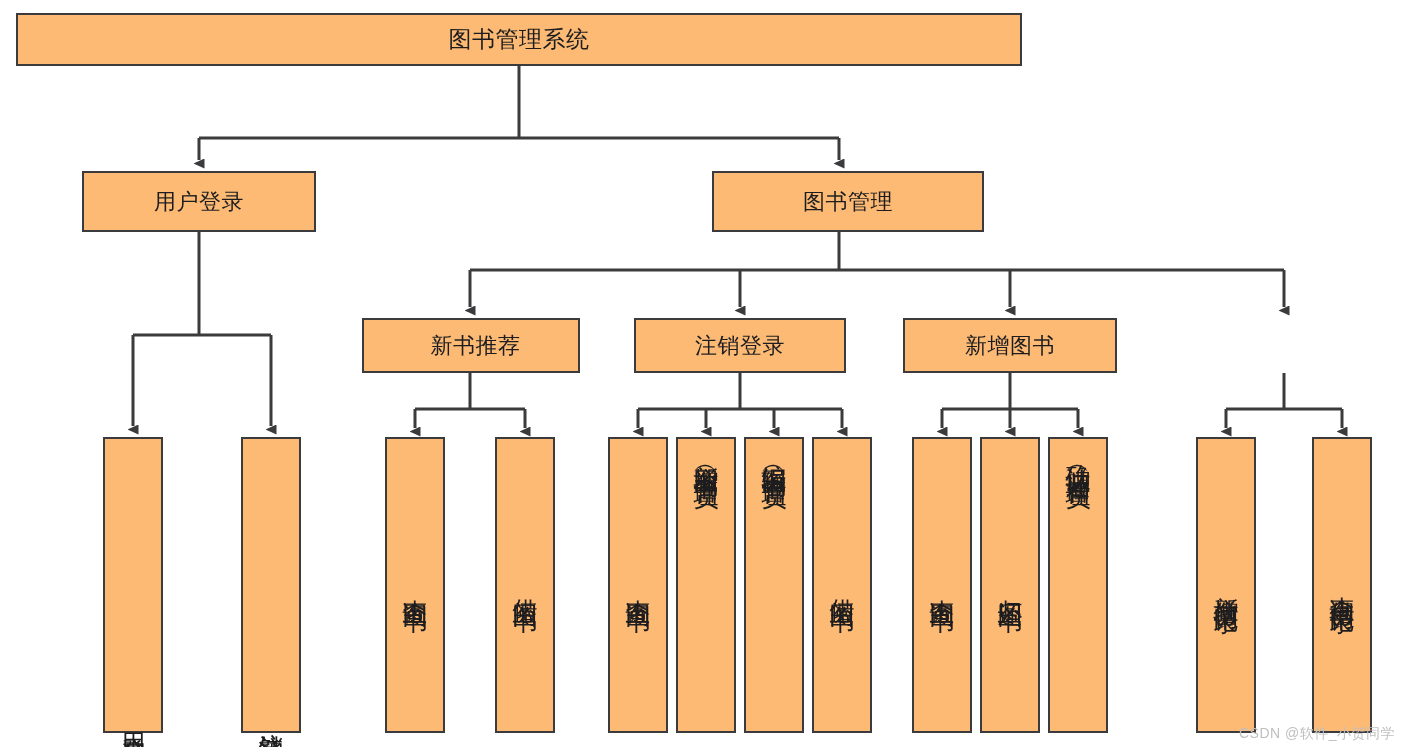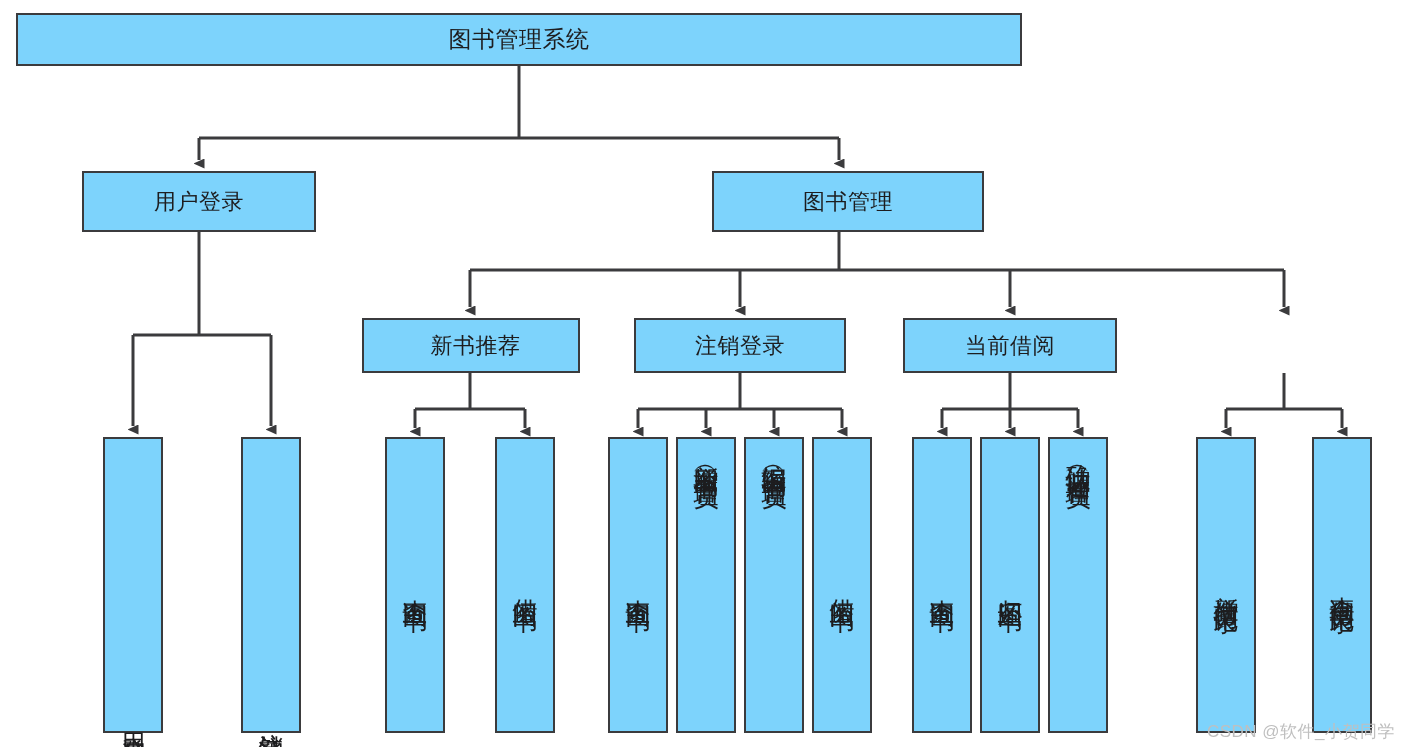--- a/index.html
+++ b/index.html
@@ -22,21 +22,21 @@
     left: 0;
     top: 0;
     width: 1405px;
     height: 747px;
     pointer-events: none;
   }
   .node {
     position: absolute;
     box-sizing: border-box;
     border: 2.5px solid #3b3b3d;
-    background: #7dd3fc;
+    background: #fdba74;
     display: flex;
     align-items: center;
     justify-content: center;
     color: #1d1d1f;
   }
   .node-label {
     display: block;
     line-height: 1.08;
     letter-spacing: 0.5px;
     white-space: nowrap;
@@ -65,21 +65,21 @@
   .node.leaf.align-top {
     align-items: flex-start;
   }
   .node.leaf.align-bottom {
     align-items: flex-end;
   }
   #watermark {
     position: absolute;
     right: 10px;
     bottom: 4px;
-    font-size: 17px;
+    font-size: 14px;
     color: #bfbfbf;
     letter-spacing: 0.5px;
     white-space: nowrap;
   }
 </style>
 </head>
 <body>
 
 <div id="diagram-root">
 
@@ -144,21 +144,21 @@
     <span class="node-label">图书管理</span>
   </div>
 
   <div class="node horiz" style="left:362px; top:318px; width:218px; height:55px;padding-left:9px;">
     <span class="node-label">新书推荐</span>
   </div>
   <div class="node horiz" style="left:634px; top:318px; width:212px; height:55px;">
     <span class="node-label">注销登录</span>
   </div>
   <div class="node horiz" style="left:903px; top:318px; width:214px; height:55px;">
-    <span class="node-label">当前借阅</span>
+    <span class="node-label">新增图书</span>
   </div>
 
   <div class="node leaf align-bottom" style="left:103px; top:437px; width:60px; height:296px;">
     <span class="node-label">用户登录</span>
   </div>
   <div class="node leaf align-bottom" style="left:241px; top:437px; width:60px; height:296px;">
     <span class="node-label">注销登录</span>
   </div>
 
   <div class="node leaf" style="left:385px; top:437px; width:60px; height:296px;">

